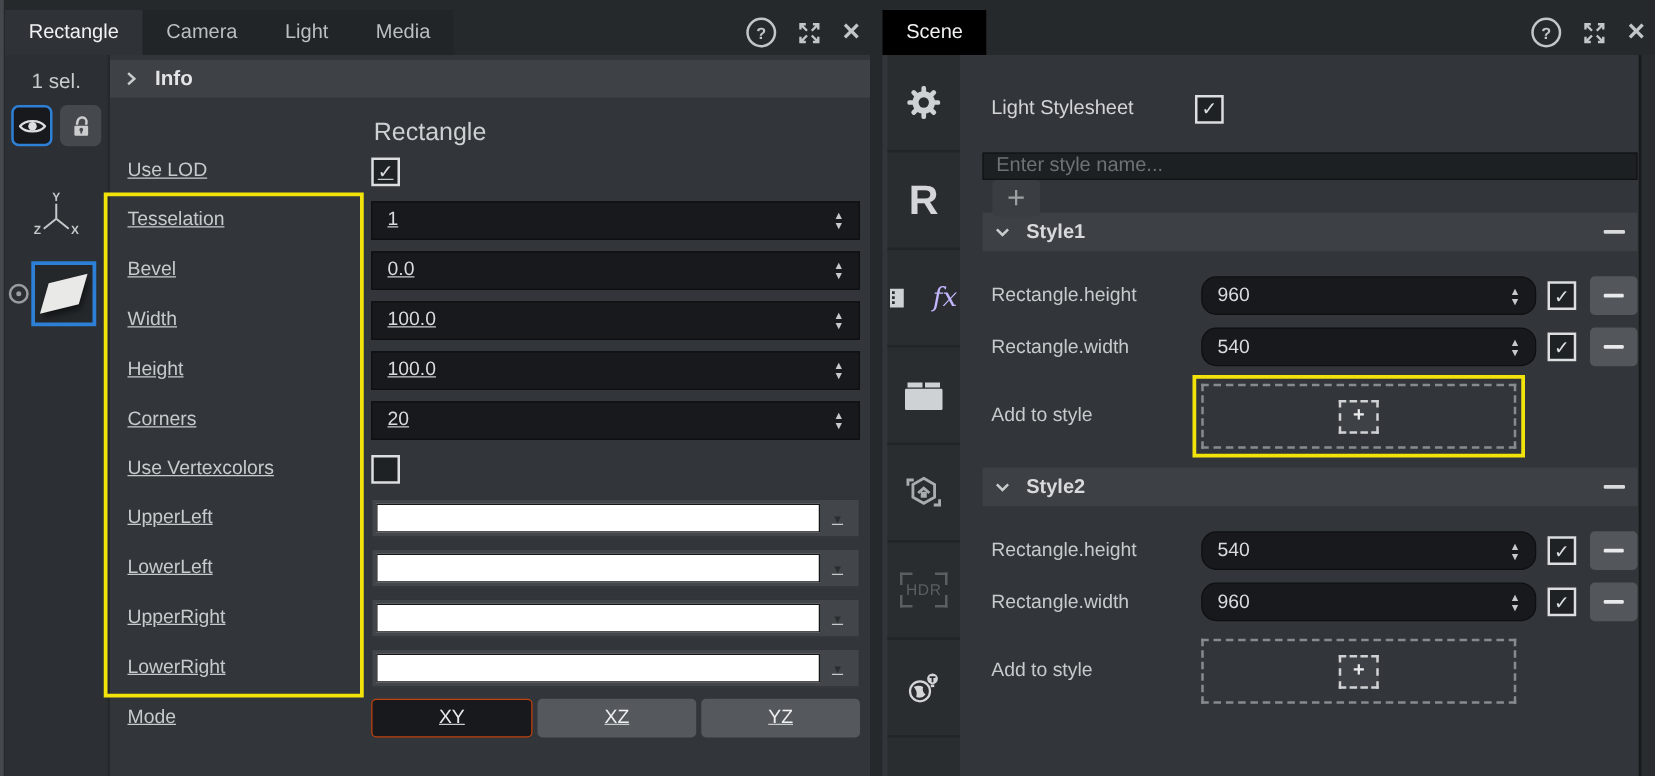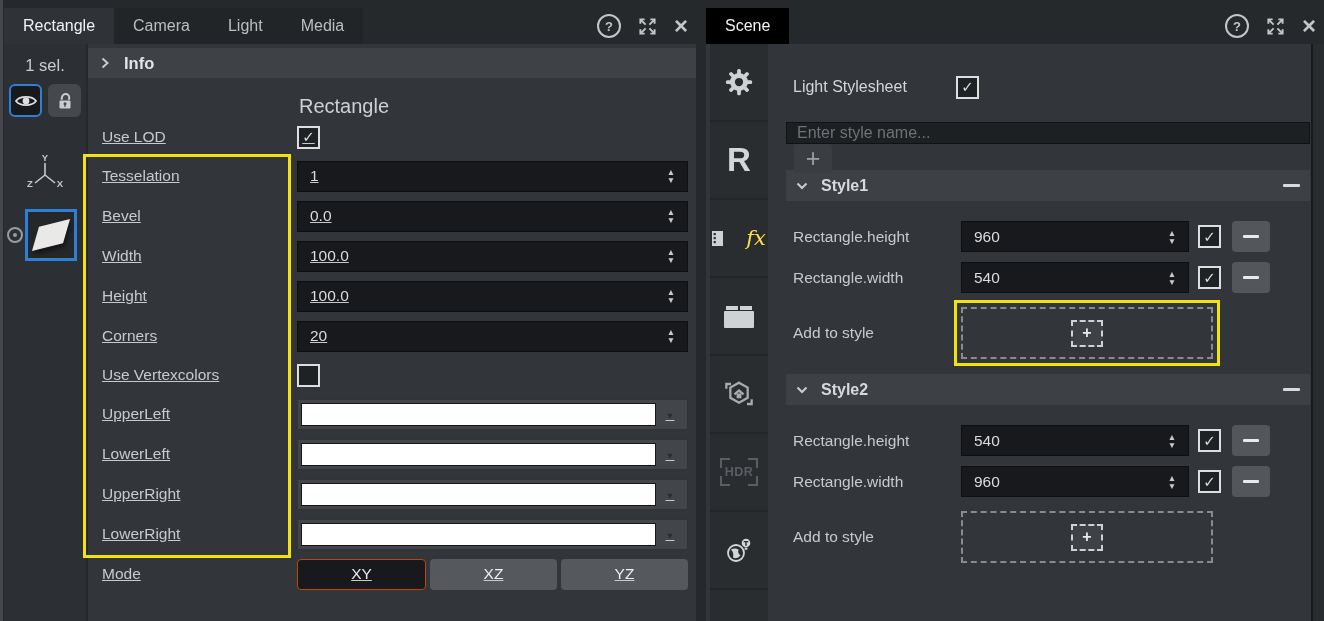--- a/index.html
+++ b/index.html
@@ -60,22 +60,22 @@
   .seg.active{background:#17191c;border:1px solid #c2410c;color:#e8eaec;}
   .yellow-box{position:absolute;left:-5px;top:110px;width:208px;height:404px;border:3px solid #f2e40a;box-sizing:border-box;pointer-events:none;z-index:5;}
 
   
   .panel-right{left:706px;width:618px;}
   .right-rail{width:58px;flex:none;margin-left:4px;background:#292d30;display:flex;flex-direction:column;}
   .tile{height:76px;flex:none;border-bottom:2px solid #212428;display:flex;align-items:center;justify-content:center;color:#cfd2d4;}
   .tile.dim{color:#5a5e62;}
   .r-logo{font-size:33px;font-weight:bold;color:#d4d6d8;}
   .fx-wrap{display:flex;align-items:flex-end;gap:1px;}
-  .fx-text{font-family:"DejaVu Serif",serif;font-style:italic;font-size:21px;line-height:18px;color:#fde047;margin-left:20px;}
-  .hdr-ic{position:relative;width:38px;height:28px;display:flex;align-items:center;justify-content:center;font-size:12.5px;font-weight:bold;letter-spacing:.5px;}
+  .fx-text{font-family:"DejaVu Serif",serif;font-style:italic;font-size:21px;line-height:18px;color:#c4b5fd;margin-left:20px;}
+  .hdr-ic{position:relative;width:38px;height:28px;display:flex;align-items:center;justify-content:center;font-size:12.5px;font-weight:normal;letter-spacing:.5px;}
   .hdr-ic i{position:absolute;width:8px;height:8px;border:0 solid currentColor;}
   .hdr-ic i.tl{left:0;top:0;border-left-width:2px;border-top-width:2px;}
   .hdr-ic i.tr{right:0;top:0;border-right-width:2px;border-top-width:2px;}
   .hdr-ic i.bl{left:0;bottom:0;border-left-width:2px;border-bottom-width:2px;}
   .hdr-ic i.br{right:0;bottom:0;border-right-width:2px;border-bottom-width:2px;}
 
   .scene-content{flex:1;padding:0 14px 0 18px;position:relative;min-width:0;}
   .right-strip{position:absolute;right:0;top:44px;width:13px;height:577px;background:#292c2f;border-left:2px solid #17191b;box-sizing:border-box;}
   .es-row{margin-top:30px;height:26px;display:flex;align-items:center;}
   .es-label{width:170px;padding-left:7px;font-size:16px;color:#d3d5d7;box-sizing:border-box;}
@@ -83,21 +83,21 @@
   .style-input{flex:1;background:#1d2023;border:1px solid #101214;color:#d3d5d7;font-size:16px;padding-left:10px;font-family:inherit;outline:none;}
   .style-input::placeholder{color:#6d7276;}
   .plus-btn{width:38px;margin-left:8px;background:#3a3e42;color:#9ca0a3;font-size:25px;display:flex;align-items:center;justify-content:center;border-radius:3px;flex:none;}
   .group-header{margin-top:15px;height:31px;background:#3d4145;display:flex;align-items:center;padding:0 10px;gap:13px;}
   .group-title{font-size:16px;font-weight:bold;color:#d7d9db;}
   .minus-glyph{margin-left:auto;width:17px;height:3px;background:#d8dadc;border-radius:1px;}
   .sprow{height:31px;display:flex;align-items:center;}
   .sprow.first{margin-top:20px;}
   .sprow.next{margin-top:10px;}
   .sp-label{width:175px;padding-left:7px;font-size:15.5px;color:#c7cacc;box-sizing:border-box;flex:none;}
-  .sp-field{width:228px;flex:none;}
+  .sp-field{width:268px;flex:none;border-radius:12px;}
   .sp-check{margin-left:9px;flex:none;}
   .minus-btn{margin-left:11px;width:38px;height:31px;background:#53575b;border-radius:4px;display:flex;align-items:center;justify-content:center;flex:none;}
   .minus-btn i{width:16px;height:3px;background:#e8eaeb;border-radius:1px;}
   .addrow{margin-top:14px;display:flex;align-items:center;}
   .dz-wrap{position:relative;width:252px;flex:none;}
   .dropzone{height:48px;border:2px dashed #888b8e;display:flex;align-items:center;justify-content:center;box-sizing:content-box;}
   .dz-mini{width:32px;height:27px;border:2px dashed #cfd1d3;background:#3e4246;display:flex;align-items:center;justify-content:center;font-size:16px;font-weight:bold;color:#e8eaeb;box-sizing:border-box;}
   .hl-outline{position:absolute;inset:-7px;border:3px solid #f2e40a;pointer-events:none;}
   svg{display:block;}
 </style>

